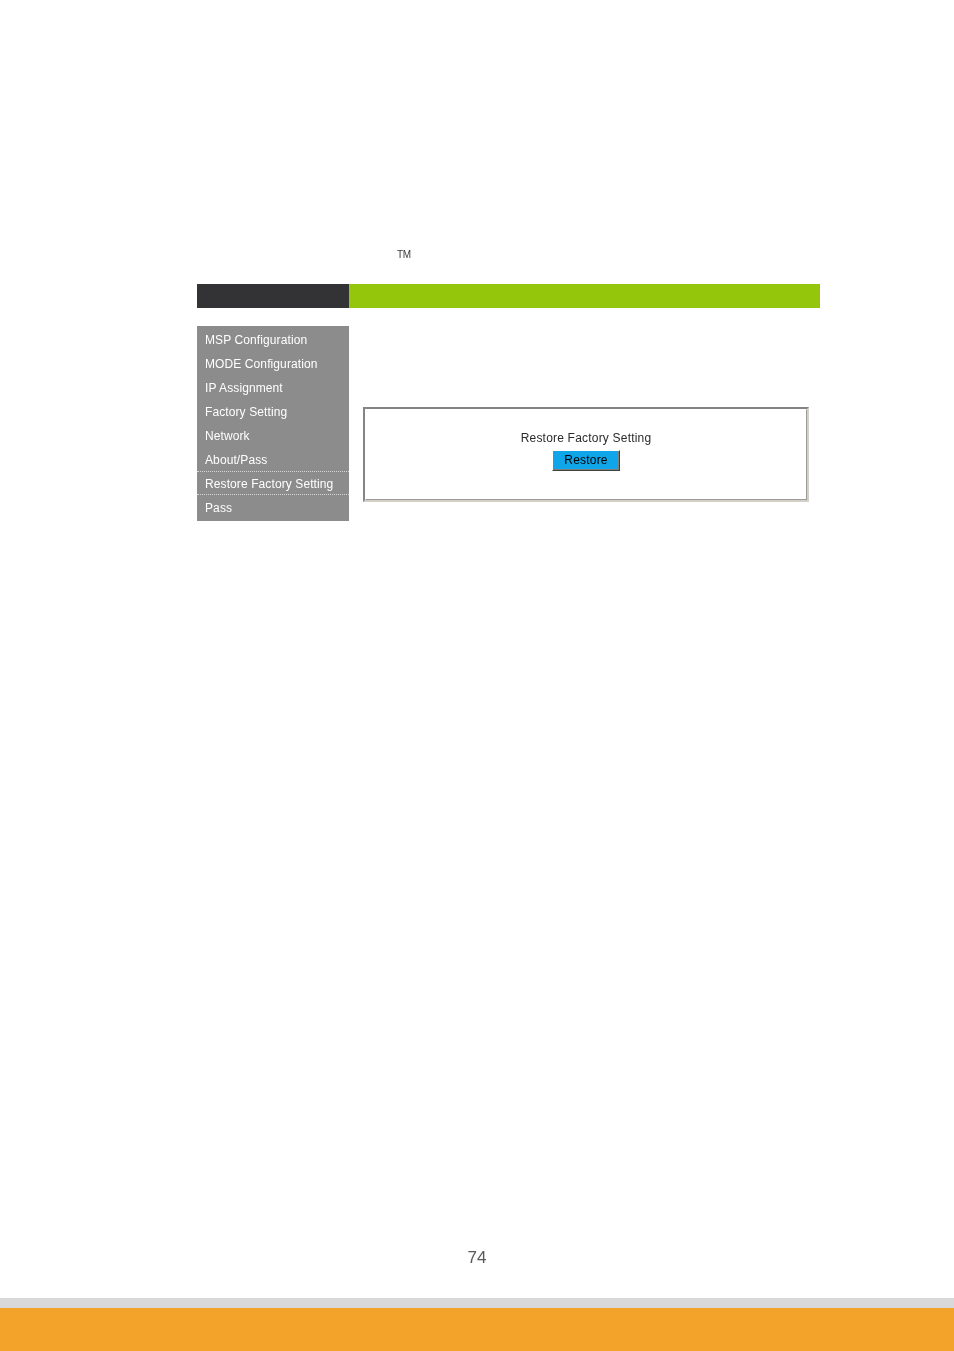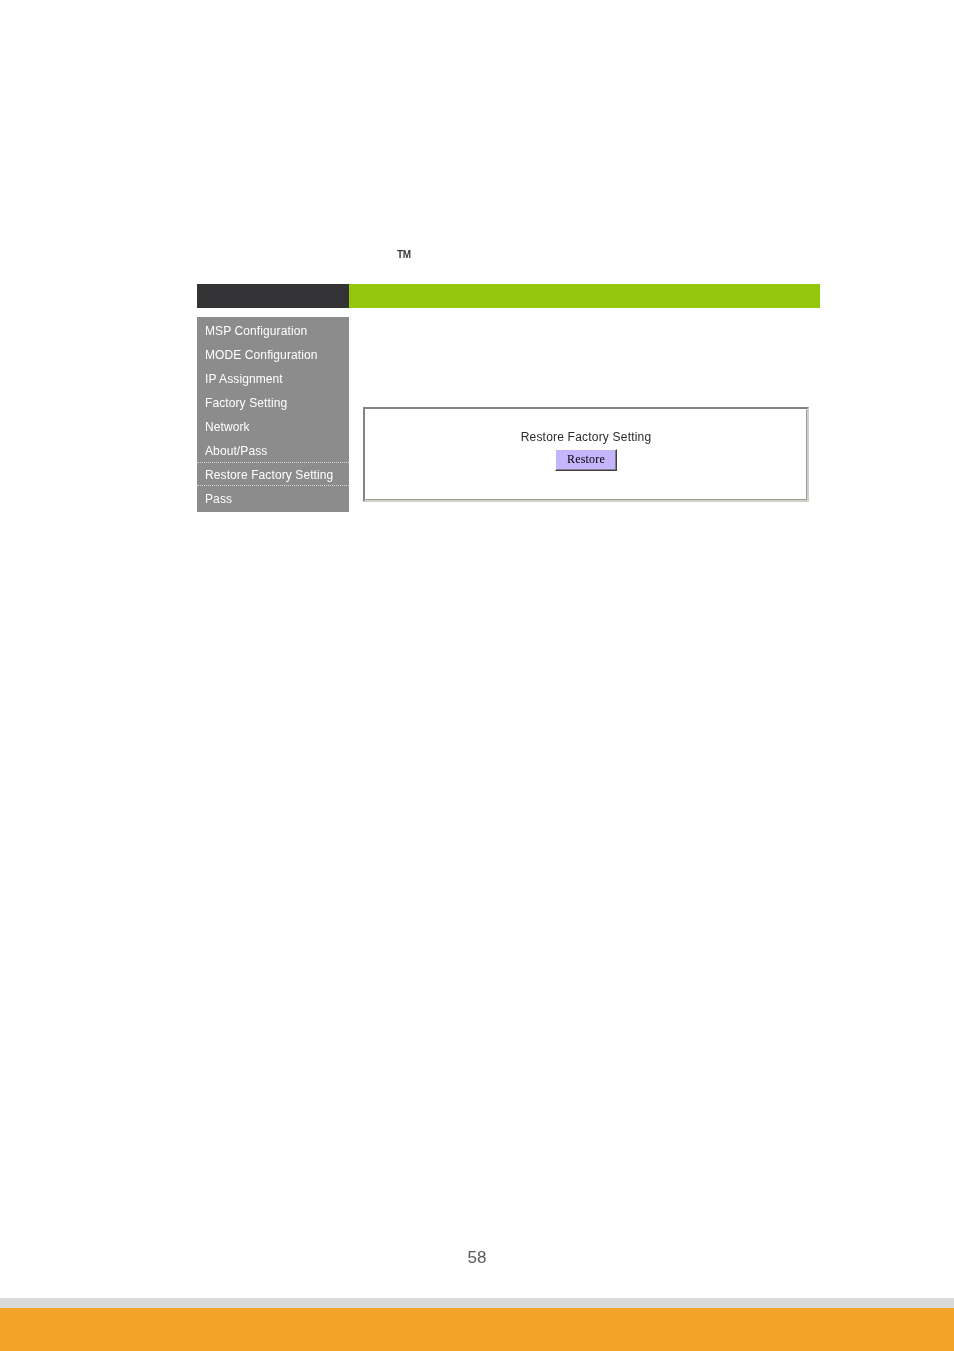--- a/index.html
+++ b/index.html
@@ -35,21 +35,21 @@
     position: relative;
   }
   .ui-header-bar {
     flex: 1;
     height: 24px;
     background: #94c60c;
   }
 
   .ui-body {
     display: flex;
-    align-items: center;
+    align-items: flex-end;
     width: 623px;
   }
 
   
   .ui-sidebar {
     width: 152px;
     background: #8c8c8c;
     padding-top: 1px;
     padding-bottom: 2px;
     box-sizing: border-box;
@@ -106,41 +106,41 @@
     justify-content: center;
     padding-bottom: 8px;
   }
   .ui-panel-label {
     font-size: 12px;
     color: #2b2b2b;
     letter-spacing: 0.2px;
     margin-bottom: 5px;
   }
   .ui-button {
-    font-family: Liberation Serif, serif;
+    font-family: Liberation Sans, sans-serif;
     font-size: 12px;
     color: #000000;
-    background: #c4b5fd;
+    background: #0ea5e9;
     padding: 2px 11px 3px 11px;
     border-top: 1px solid #ffffff;
     border-left: 1px solid #ffffff;
     border-right: 1px solid #404040;
     border-bottom: 1px solid #404040;
     box-shadow: inset -1px -1px 0 #808080;
     cursor: pointer;
     letter-spacing: 0.2px;
   }
 
   
   #tm-mark {
     position: absolute;
     left: 397px;
     top: 249px;
     font-size: 10px;
-    font-weight: bold;
+    font-weight: normal;
     color: #3a3a3a;
     letter-spacing: -0.3px;
   }
 
   
   #page-number {
     position: absolute;
     left: 0;
     top: 1248px;
     width: 954px;
@@ -213,16 +213,16 @@
         <div class="ui-panel-inner">
           <div class="ui-panel-label">Restore Factory Setting</div>
           <button class="ui-button">Restore</button>
         </div>
       </div>
     </section>
 
   </div>
 </div>
 
-<div id="page-number">58</div>
+<div id="page-number">74</div>
 
 <div id="footer-gray"></div>
 <div id="footer-orange"></div>
 
 </body></html>

